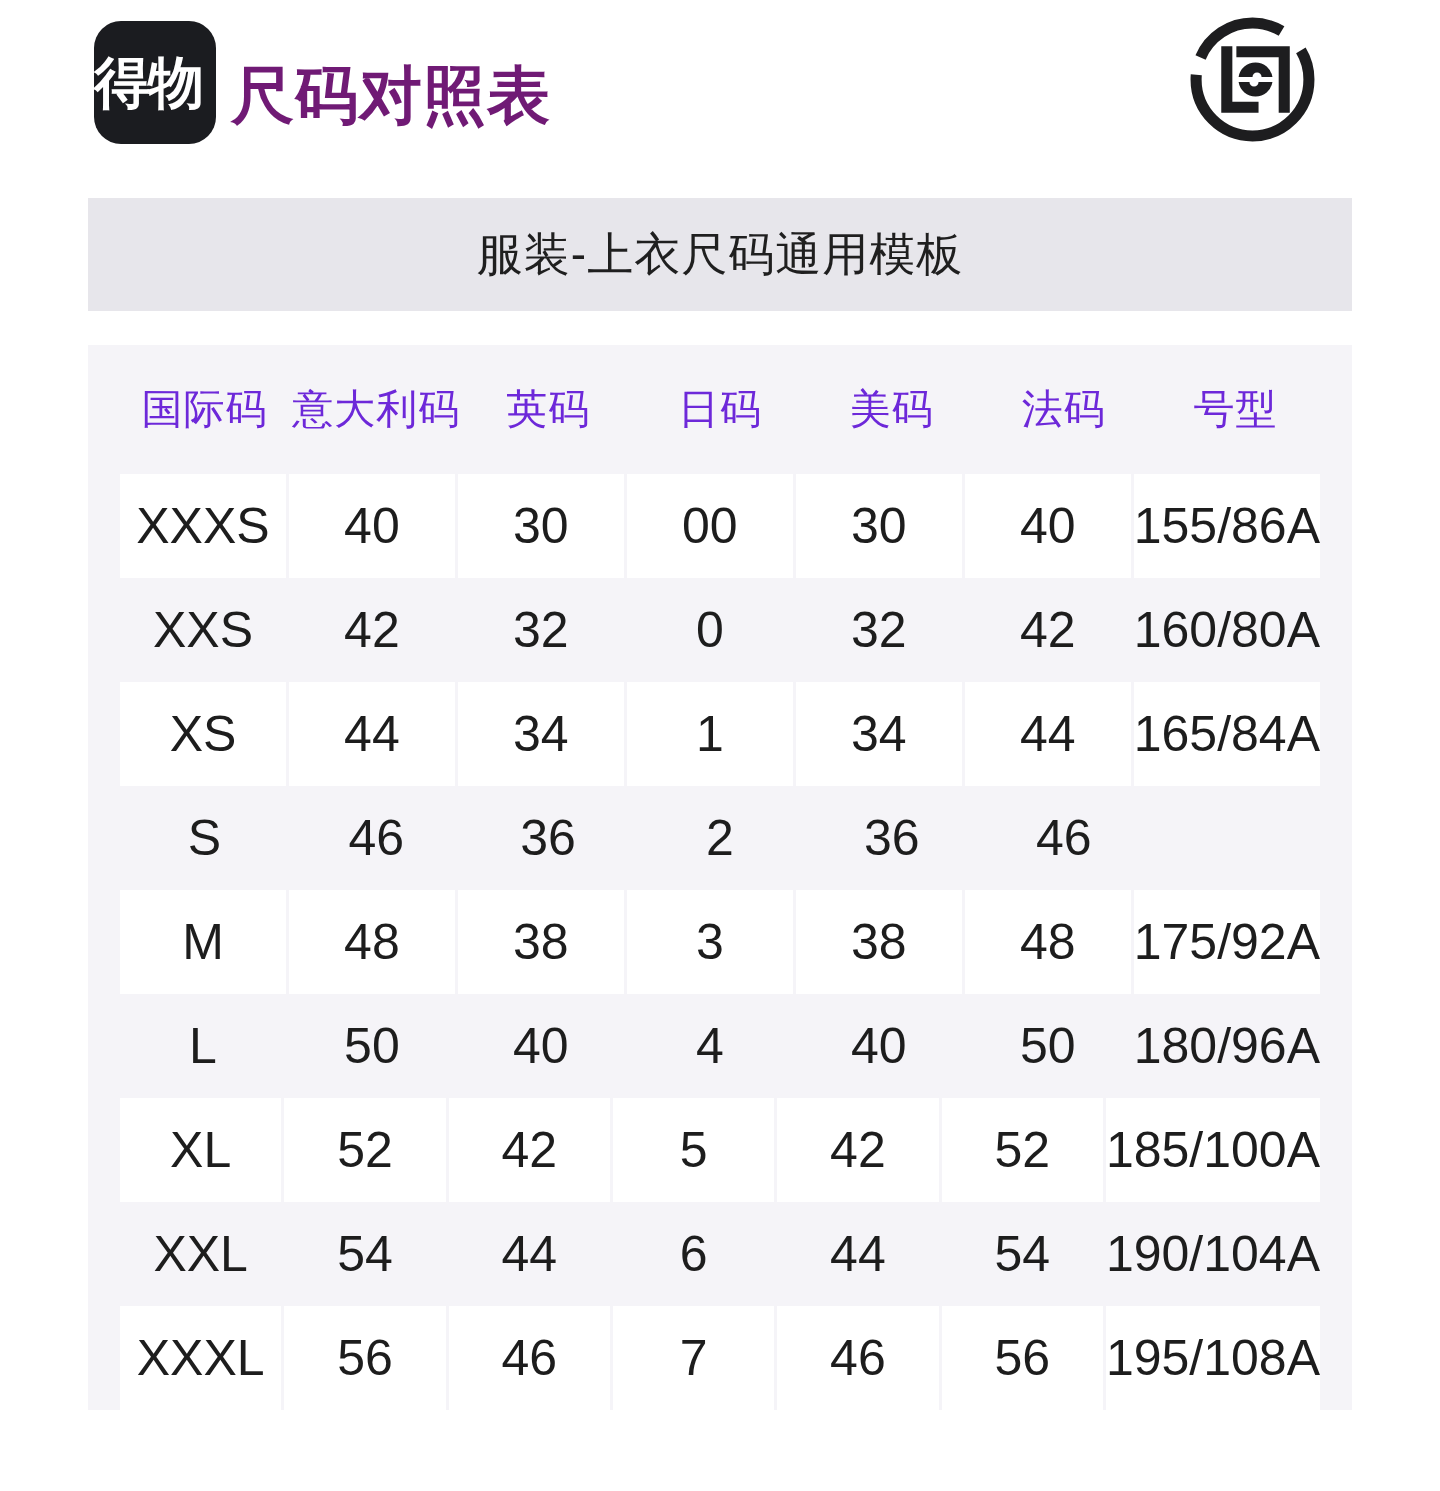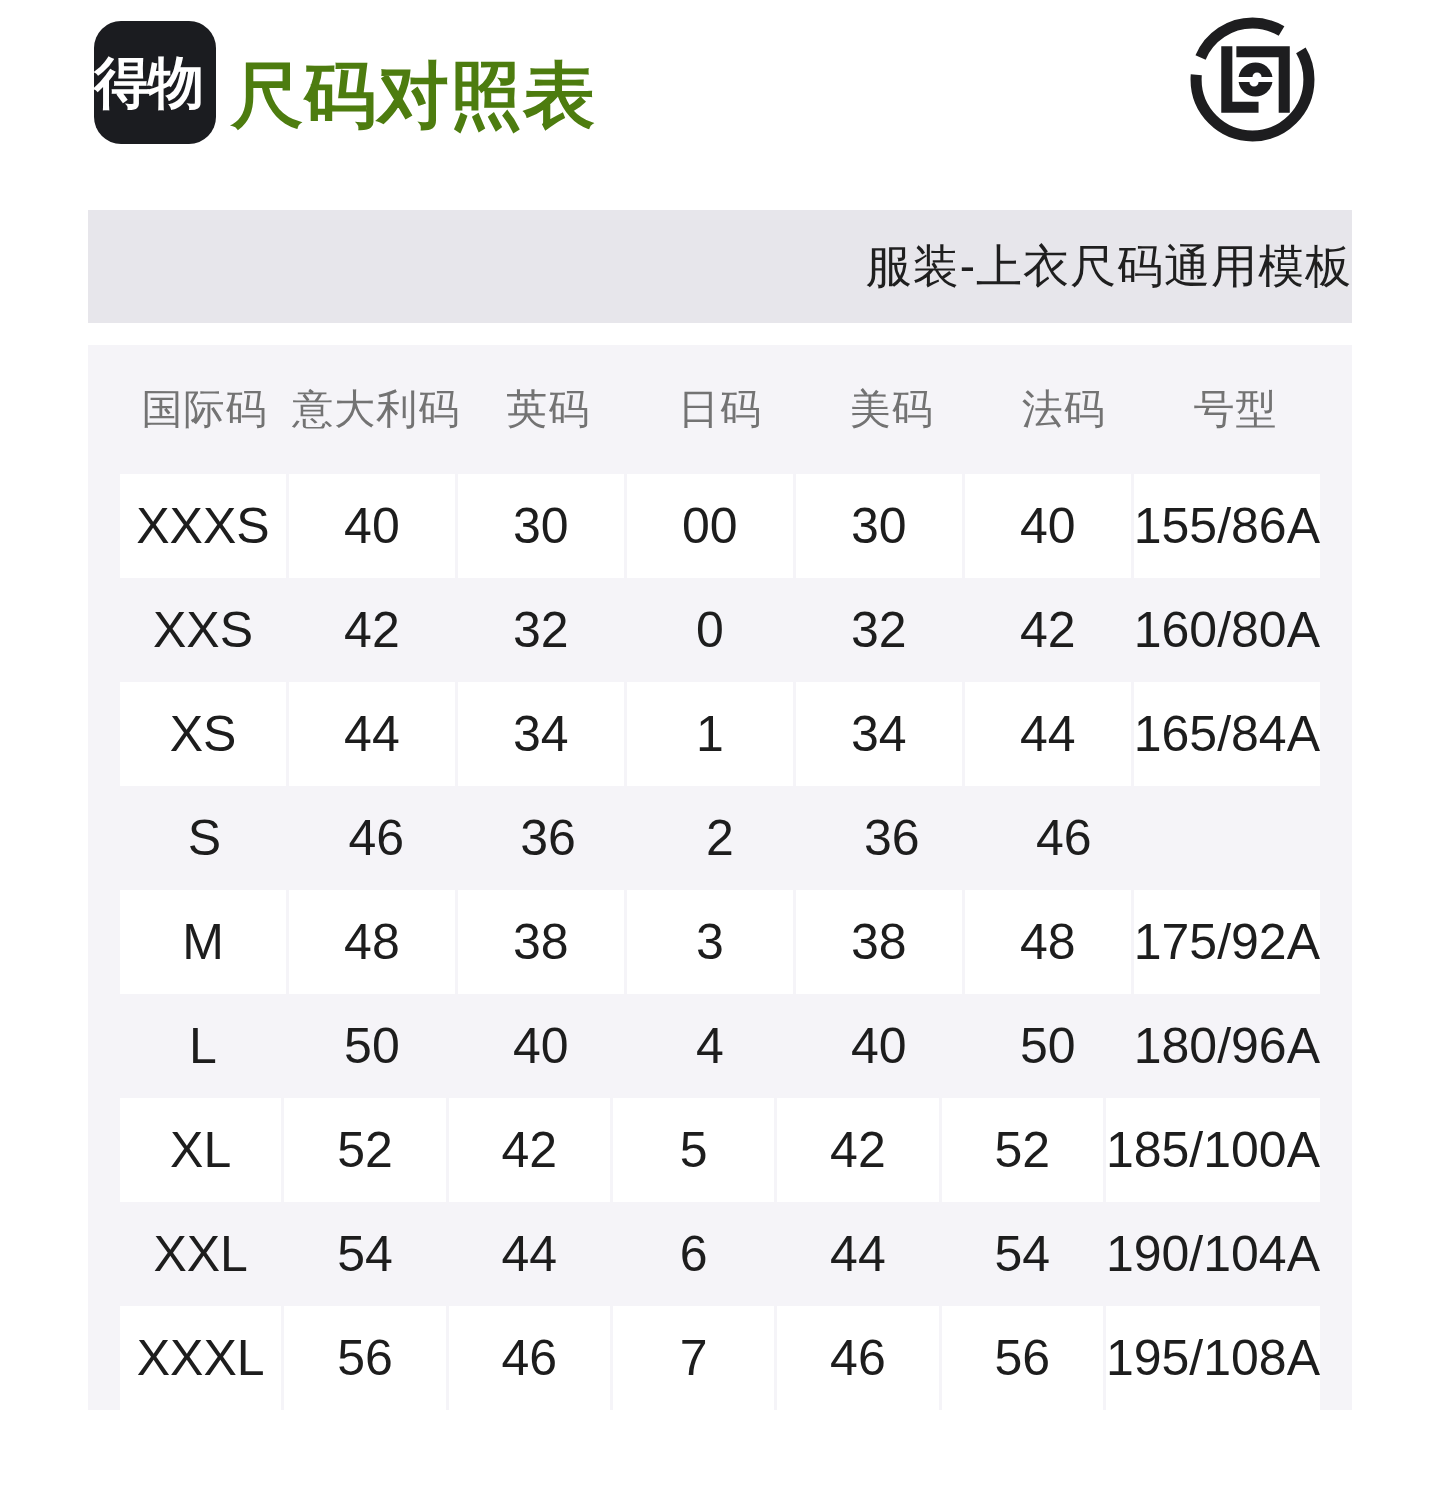--- a/index.html
+++ b/index.html
@@ -26,40 +26,40 @@
     color: #ffffff;
     font-size: 56px;
     font-weight: 700;
     letter-spacing: -2px;
     line-height: 1;
   }
   .page-title {
     position: absolute;
     left: 231px; top: 49px;
     margin: 0;
-    font-size: 72px;
+    font-size: 63px;
     line-height: 93px;
     font-weight: 600;
-    color: #4d7c0f;
+    color: #701a75;
     letter-spacing: 1px;
     white-space: nowrap;
   }
   .brand-logo {
     position: absolute;
     left: 1186px; top: 13px;
     width: 133px; height: 133px;
   }
 
   
   .banner {
     position: absolute;
-    left: 88px; top: 210px;
+    left: 88px; top: 198px;
     width: 1264px; height: 113px;
     background: #e7e6eb;
-    display: flex; align-items: center; justify-content: flex-end;
+    display: flex; align-items: center; justify-content: center;
   }
   .banner span {
     font-size: 46px;
     font-weight: 500;
     color: #1f1f1f;
     letter-spacing: 1px;
   }
 
   
   .table-wrap {
@@ -73,21 +73,21 @@
   .header-row, .data-row {
     display: grid;
     grid-template-columns: repeat(7, 1fr);
     column-gap: 3px;
   }
   .header-row { height: 129px; }
   .header-row .cell {
     display: flex; align-items: center; justify-content: center;
     font-size: 41px;
     font-weight: 400;
-    color: #737373;
+    color: #6d28d9;
     letter-spacing: 1px;
   }
   .data-row { height: 104px; }
   .data-row .cell {
     display: flex; align-items: center; justify-content: center;
     font-size: 50px;
     font-weight: 400;
     color: #1d1d1d;
     white-space: nowrap;
   }

